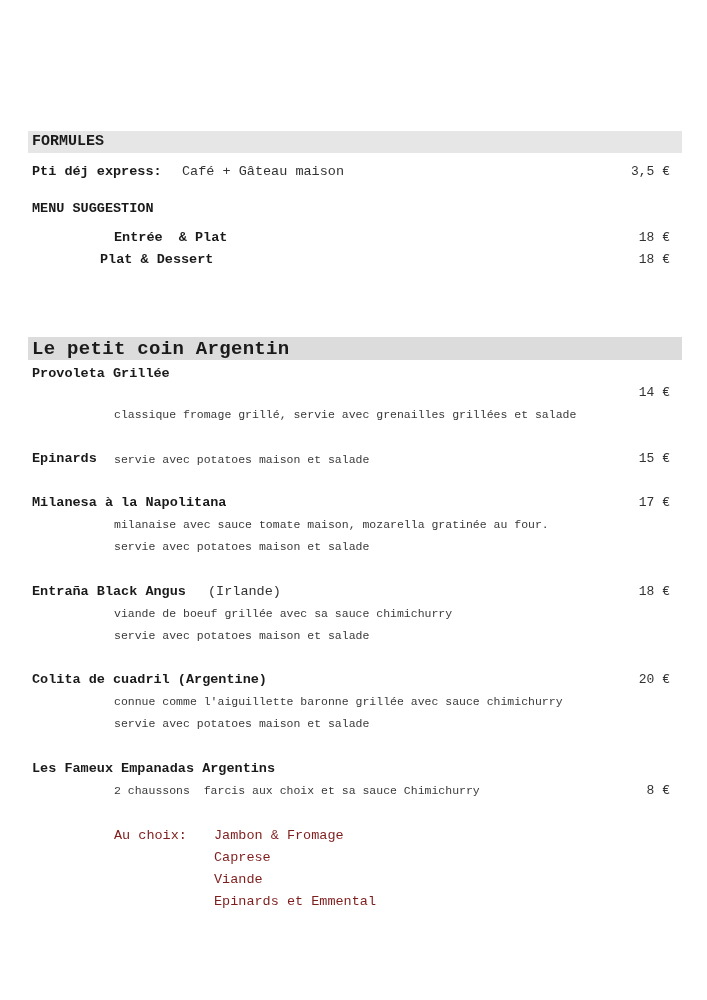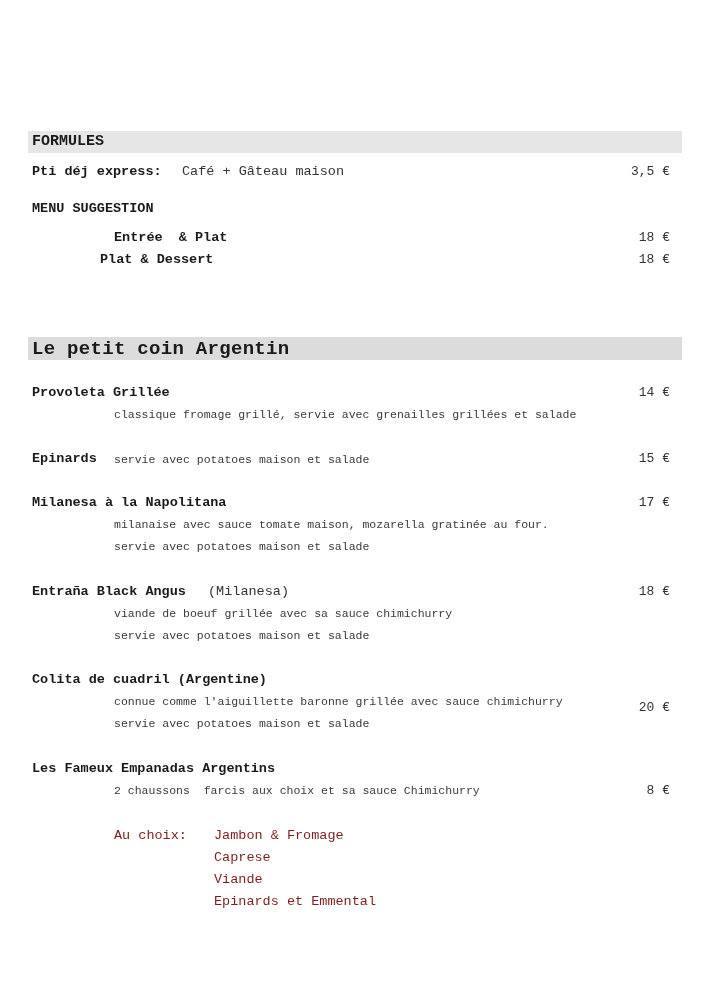--- a/index.html
+++ b/index.html
@@ -30,41 +30,41 @@
 <div class="abs name" style="left:32px;top:201px;font-weight:bold;">MENU SUGGESTION</div>
 
 <div class="abs name" style="left:114px;top:230px;">Entrée  &amp; Plat</div>
 <div class="abs price" style="left:590px;top:230px;">18 €</div>
 <div class="abs name" style="left:100px;top:252px;">Plat &amp; Dessert</div>
 <div class="abs price" style="left:590px;top:252px;">18 €</div>
 
 <div class="band band2"></div>
 <div class="abs h2" style="left:32px;top:338px;">Le petit coin Argentin</div>
 
-<div class="abs name" style="left:32px;top:385px;">Provoleta Grillée</div>
+<div class="abs name" style="left:32px;top:366px;">Provoleta Grillée</div>
 <div class="abs price" style="left:590px;top:385px;">14 €</div>
 <div class="abs desc" style="left:114px;top:408px;">classique fromage grillé, servie avec grenailles grillées et salade</div>
 
 <div class="abs name" style="left:32px;top:451px;">Epinards</div>
 <div class="abs desc" style="left:114px;top:453px;">servie avec potatoes maison et salade</div>
 <div class="abs price" style="left:590px;top:451px;">15 €</div>
 
 <div class="abs name" style="left:32px;top:495px;">Milanesa à la Napolitana</div>
 <div class="abs price" style="left:590px;top:495px;">17 €</div>
 <div class="abs desc" style="left:114px;top:518px;">milanaise avec sauce tomate maison, mozarella gratinée au four.</div>
 <div class="abs desc" style="left:114px;top:540px;">servie avec potatoes maison et salade</div>
 
 <div class="abs name" style="left:32px;top:584px;">Entraña Black Angus</div>
-<div class="abs reg" style="left:208px;top:584px;">(Milanesa)</div>
+<div class="abs reg" style="left:208px;top:584px;">(Irlande)</div>
 <div class="abs price" style="left:590px;top:584px;">18 €</div>
 <div class="abs desc" style="left:114px;top:607px;">viande de boeuf grillée avec sa sauce chimichurry</div>
 <div class="abs desc" style="left:114px;top:629px;">servie avec potatoes maison et salade</div>
 
 <div class="abs name" style="left:32px;top:672px;">Colita de cuadril (Argentine)</div>
-<div class="abs price" style="left:590px;top:672px;margin-top:28px;">20 €</div>
+<div class="abs price" style="left:590px;top:672px;">20 €</div>
 <div class="abs desc" style="left:114px;top:695px;">connue comme l'aiguillette baronne grillée avec sauce chimichurry</div>
 <div class="abs desc" style="left:114px;top:717px;">servie avec potatoes maison et salade</div>
 
 <div class="abs name" style="left:32px;top:761px;">Les Fameux Empanadas Argentins</div>
 <div class="abs desc" style="left:114px;top:784px;">2 chaussons  farcis aux choix et sa sauce Chimichurry</div>
 <div class="abs price" style="left:590px;top:783px;">8 €</div>
 
 <div class="abs opt" style="left:114px;top:828px;">Au choix:</div>
 <div class="abs opt" style="left:214px;top:828px;">Jambon &amp; Fromage</div>
 <div class="abs opt" style="left:214px;top:850px;">Caprese</div>

